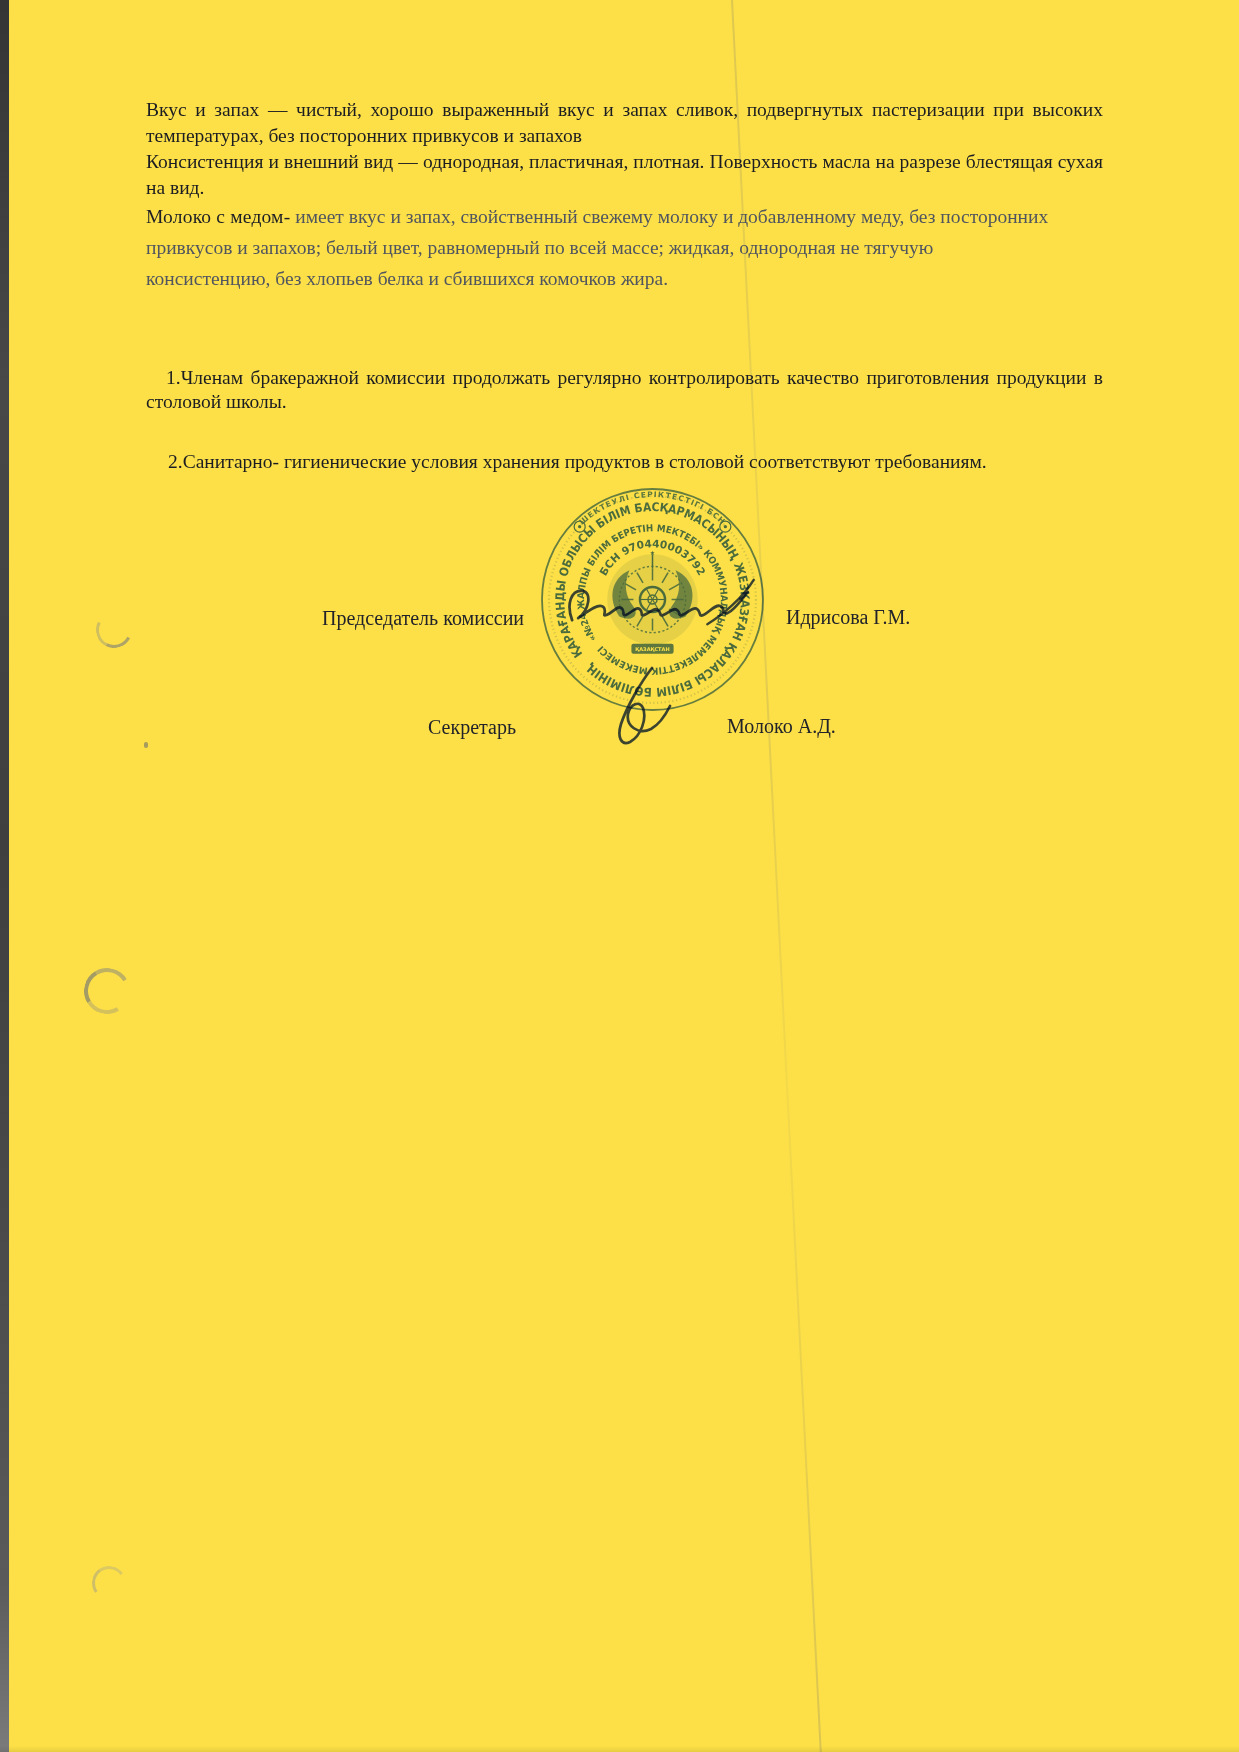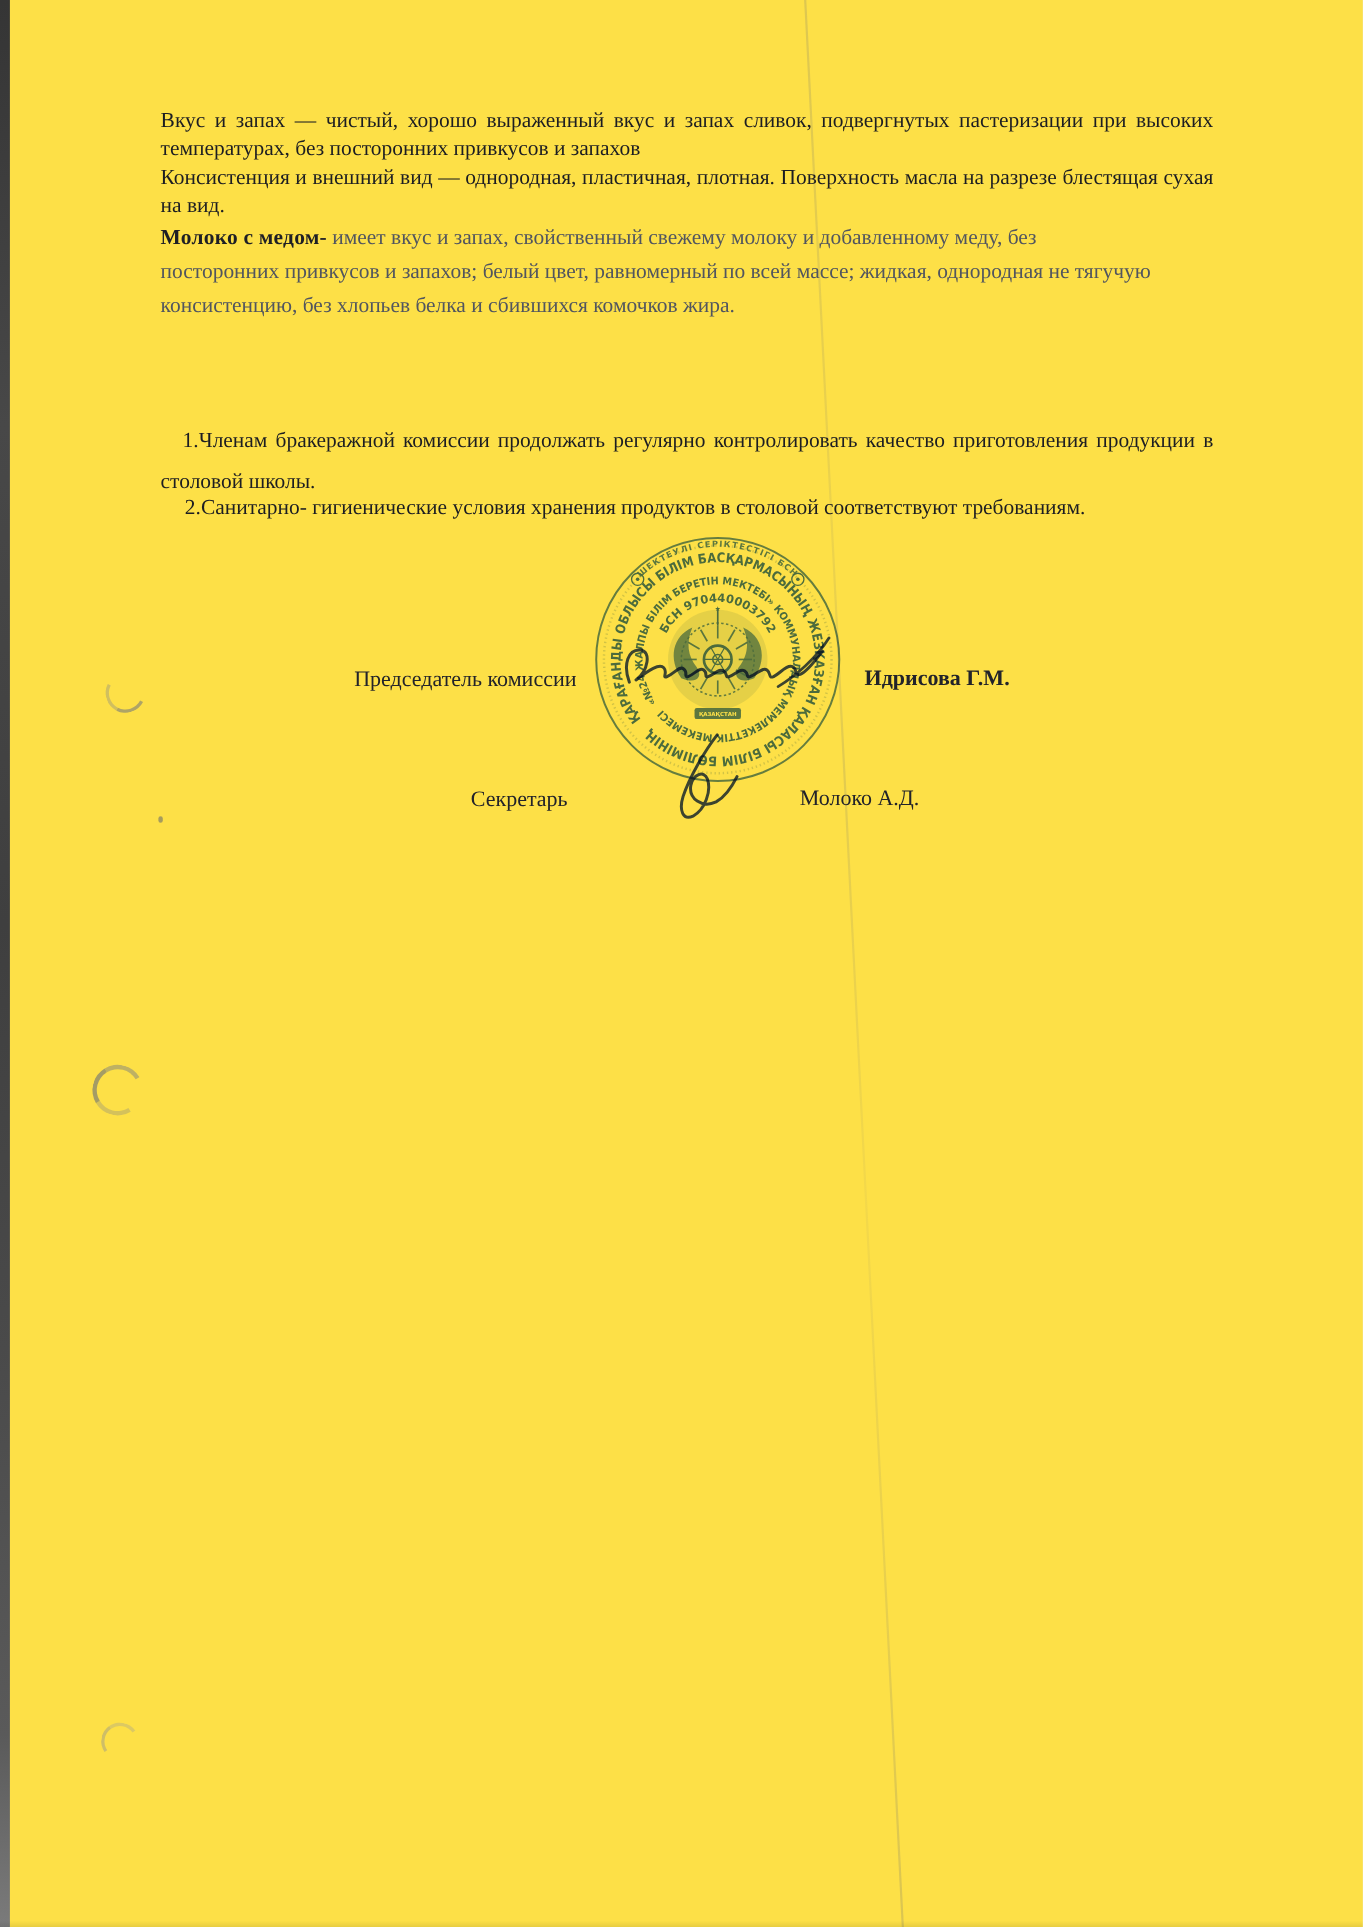--- a/index.html
+++ b/index.html
@@ -24,27 +24,27 @@
     background:linear-gradient(180deg,
       rgba(95,100,115,.20) 0%, rgba(95,100,115,.10) 28%,
       rgba(95,100,115,.17) 40%, rgba(95,100,115,.06) 62%,
       rgba(95,100,115,.12) 80%, rgba(95,100,115,.22) 100%);
   }
   
   .para { position:absolute; left:146px; width:957px; margin:0; font-size:19.5px; color:#1c1d22; }
   .p1 { top:97px;  line-height:25.5px; text-align:justify; }
   .p2 { top:149px; line-height:25.5px; text-align:justify; }
   .p3 { top:201px; line-height:31px; width:903px; color:#51555f; }
-  .p3 b { color:#1e1f25; font-weight:bold; letter-spacing:.2px; }
+  .p3 b { color:#1e1f25; font-weight:normal; letter-spacing:.2px; }
   .heading { top:318px; font-size:20px; color:#2a2b32; letter-spacing:.4px; }
-  .i1 { top:382px; line-height:38px; text-align:justify; text-indent:20px; }
+  .i1 { top:366px; line-height:24px; text-align:justify; text-indent:20px; }
   .i2 { top:451px; text-indent:22px; }
   .sig-text { position:absolute; margin:0; font-size:20px; color:#22232a; white-space:nowrap; }
   .chair-role { left:322px; top:607px; }
-  .chair-name { left:786px; top:606px;font-weight:bold; }
+  .chair-name { left:786px; top:606px; }
   .secr-role  { left:428px; top:716px;text-align:center; }
   .secr-name  { left:727px; top:715px; }
   
   .stamp { position:absolute; left:539px; top:486px; width:227px; height:227px; mix-blend-mode:multiply; opacity:.95; }
   .stamp text { font-family:"DejaVu Sans","Liberation Sans",sans-serif; font-weight:bold; fill:#4273d6; }
   .sig { position:absolute; mix-blend-mode:multiply; }
   .sig1 { left:556px; top:567px; width:232px; height:72px; }
   .sig2 { left:594px; top:662px; width:92px; height:96px; }
   .sig path { fill:none; stroke:#3c4da6; stroke-linecap:round; stroke-linejoin:round; }
   

